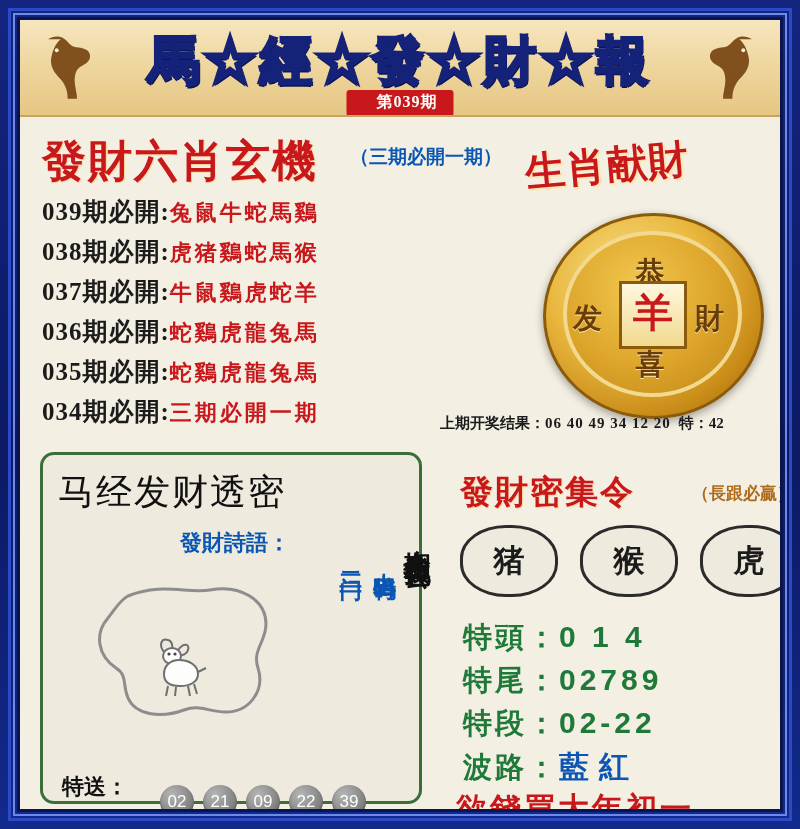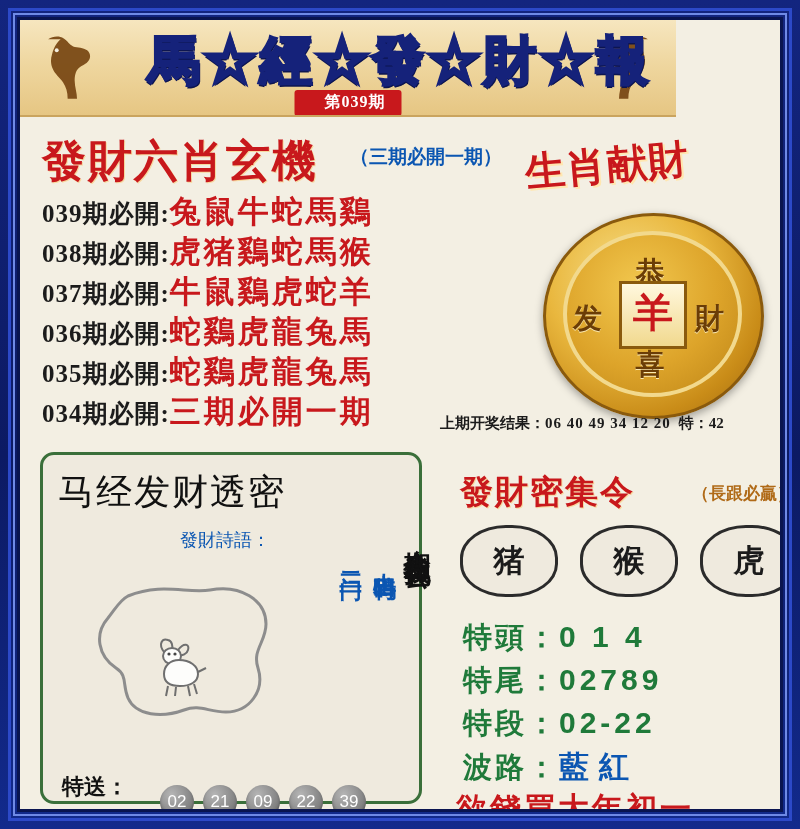--- a/index.html
+++ b/index.html
@@ -34,21 +34,21 @@
   }
   .paper{
     position:absolute;left:20px;top:20px;right:20px;bottom:20px;
     background:#f3efe3;
     box-sizing:border-box;
     overflow:hidden;
   }
 
   
   .header{
-    position:absolute;left:0;top:0;width:656px;height:95px;
+    position:absolute;left:0;top:0;width:760px;height:95px;
     background:linear-gradient(180deg,#f6e6bf 0%, #efd7a0 45%, #e6c683 100%);
     border-bottom:2px solid #caa45e;
     overflow:hidden;
   }
   .horse{
     position:absolute;top:10px;width:80px;height:78px;
     color:#7b4a16;
     opacity:.95;
   }
   .horse.left{left:10px;}
@@ -94,21 +94,21 @@
   .pred-list{
     position:absolute;left:22px;top:172px;width:420px;
   }
   .pred-row{
     height:40px;line-height:40px;white-space:nowrap;
   }
   .pred-label{
     font-size:25px;color:#1b1b1b;font-weight:bold;letter-spacing:1px;
   }
   .pred-val{
-    font-size:31px;color:#c8181c;font-weight:bold;letter-spacing:3px;
+    font-size:22px;color:#c8181c;font-weight:bold;letter-spacing:3px;
   }
 
   
   #right-title{
     position:absolute;left:505px;top:118px;
     font-size:40px;font-weight:bold;
     color:#c8181c;
     letter-spacing:1px;
     white-space:nowrap;
     transform:rotate(-5deg);
@@ -163,21 +163,21 @@
     box-sizing:border-box;
   }
   .panel-title{
     position:absolute;left:38px;top:448px;
     font-size:36px;font-weight:normal;color:#111;
     letter-spacing:2px;white-space:nowrap;
     font-family:"DejaVu Sans", sans-serif;
   }
   .poem{
     position:absolute;left:160px;top:508px;
-    font-size:18px;font-weight:normal;color:#0b56b2;white-space:nowrap;
+    font-size:22px;font-weight:bold;color:#0b56b2;white-space:nowrap;
   }
   .vcol{
     position:absolute;
     writing-mode:vertical-rl;
     text-orientation:upright;
     font-size:23px;font-weight:bold;color:#0b56b2;
     line-height:1.05;letter-spacing:2px;
   }
   #vcol-a{left:318px;top:534px;}
   #vcol-b{left:352px;top:534px;}

